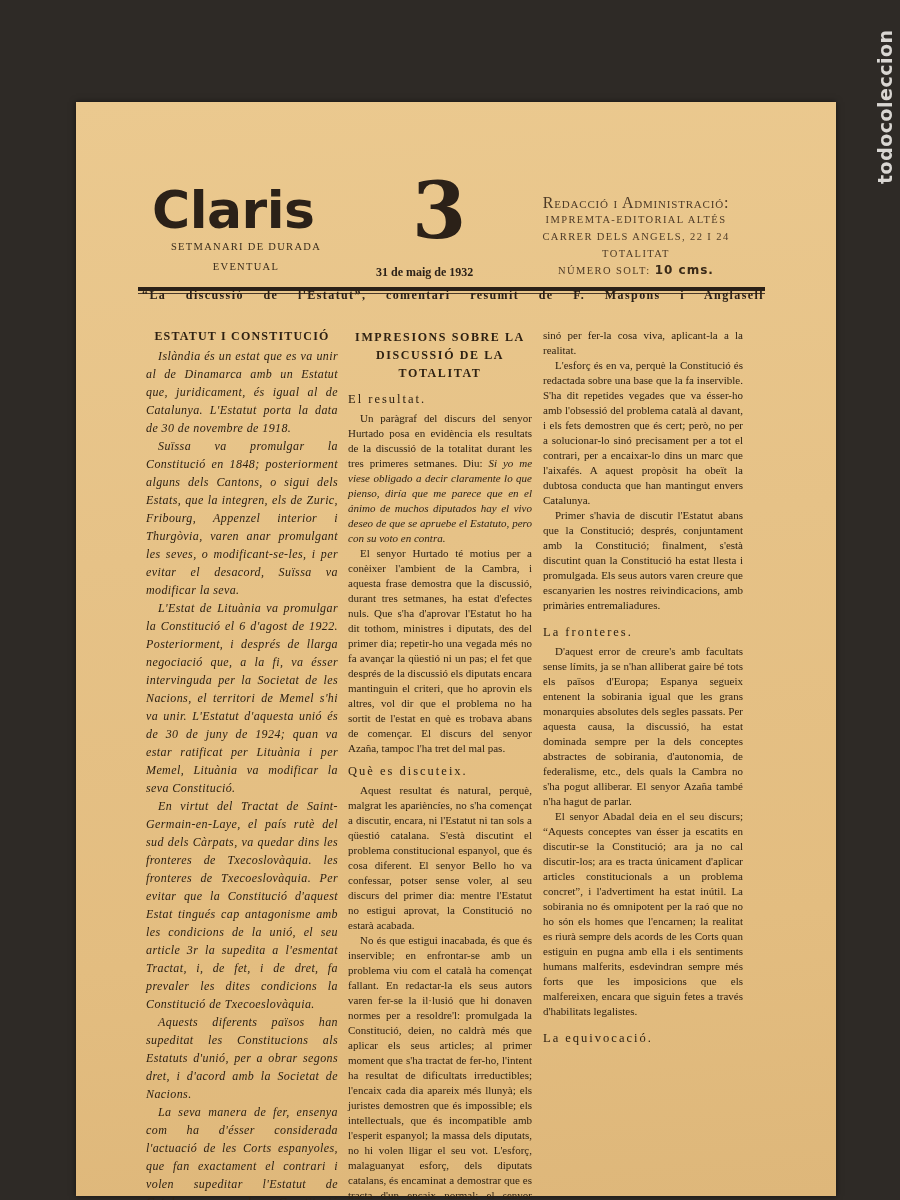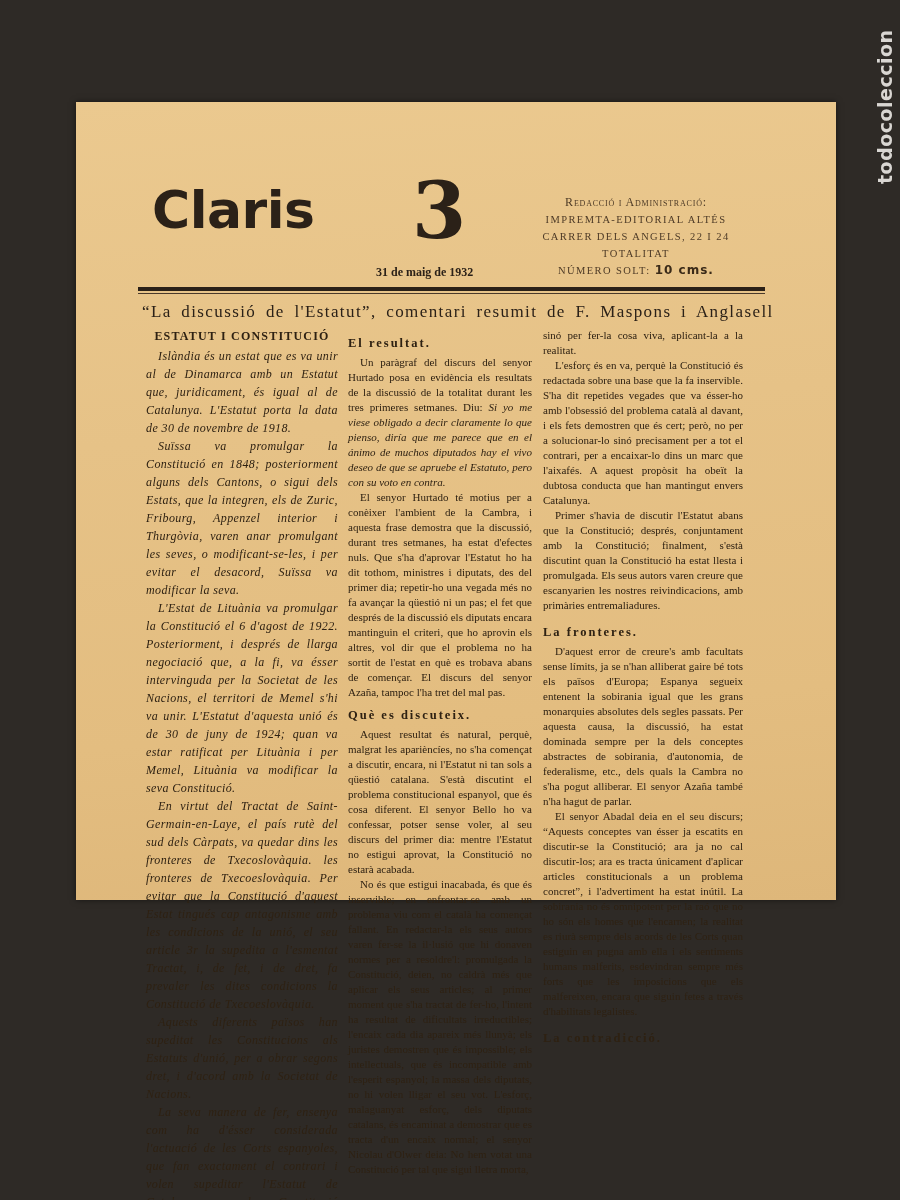--- a/index.html
+++ b/index.html
@@ -10,21 +10,21 @@
     font-family: "Liberation Serif", serif;
   }
   .watermark {
     position: absolute; right: 4px; top: 14px;
     writing-mode: vertical-rl; transform: rotate(180deg);
     color: #d9d6d2; font-family: "DejaVu Sans", sans-serif;
     font-weight: bold; font-size: 19px; letter-spacing: 0.5px;
     height: 170px; text-align: left;
   }
   .paper {
-    position: absolute; left: 76px; top: 102px; width: 760px; height: 798px;
+    position: absolute; left: 76px; top: 102px; width: 760px; height: 1094px;
     background: linear-gradient(175deg, #ebc98f 0%, #e6c287 40%, #e3bd80 75%, #deb77a 100%);
     box-shadow: 0 0 6px rgba(0,0,0,0.5);
     color: #2a1d10;
   }
   .masthead { position: absolute; left: 0; top: 0; width: 100%; height: 190px; }
   .logo {
     position: absolute; left: 76px; top: 82px;
     font-family: "DejaVu Sans", sans-serif; font-weight: bold;
     font-size: 52px; letter-spacing: -0.5px; color: #2b2118; line-height: 1;
   }
@@ -39,50 +39,54 @@
     font-size: 78px; color: #2b2118; line-height: 1;
   }
   .date {
     position: absolute; left: 300px; top: 163px; width: 132px; 
     font-weight: bold; font-size: 12px; color: #2b2118;
   }
   .admin {
     position: absolute; left: 466px; top: 92px; width: 188px;
     text-align: center; font-size: 10.5px; letter-spacing: 1.4px; color: #4d3a26; line-height: 17px;
   }
-  .admin .l1 { font-size: 12px; letter-spacing: 0.8px; font-variant: small-caps; }
+  .admin .l1 { font-size: 16px; letter-spacing: 0.8px; font-variant: small-caps; }
   .admin .price { font-family: "DejaVu Sans", sans-serif; font-weight: bold; font-size: 12px; letter-spacing: 1px; color: #3a2a18; }
   .rule-thick { position: absolute; left: 62px; top: 185px; width: 627px; height: 4px; background: #2b2118; }
   .rule-thin { position: absolute; left: 62px; top: 191px; width: 627px; height: 1px; background: #4a3a2a; }
   .headline {
-    position: absolute; left: 66px; top: 200px; width: 622px;
-    font-weight: normal; font-size: 17px; letter-spacing: 1.4px; word-spacing: 4px;
+    position: absolute; left: 66px; top: 186px; width: 622px;
+    font-weight: bold; font-size: 12px; letter-spacing: 1.4px; word-spacing: 4px;
     color: #2b2118; text-align: justify; text-align-last: justify; white-space: nowrap;
   }
   .col { position: absolute; top: 226px; font-size: 11px; line-height: 15px; text-align: justify; color: #2e2112; }
   .col p { margin: 0; text-indent: 12px; }
   .col1 { left: 70px; width: 192px; font-style: italic; font-size: 12px; line-height: 18px; letter-spacing: 0.4px; }
   .col2 { left: 272px; width: 184px; }
   .col3 { left: 467px; width: 200px; }
   .col-title { font-weight: bold; font-size: 12px; letter-spacing: 1.2px; text-align: center; font-style: normal; margin: 0 0 4px 0; line-height: 17px; }
   .col1 .col-title { font-size: 12px; margin-bottom: 2px; }
   .col2 .col-title { font-size: 12px; letter-spacing: 1.6px; margin-bottom: 10px; line-height: 18px; }
-  .section-h { font-weight: bold; font-size: 12.5px; letter-spacing: 2px; margin: 8px 0 4px 0; line-height: 15px; }
+  .section-h { font-weight: normal; font-size: 12.5px; letter-spacing: 2px; margin: 8px 0 4px 0; line-height: 15px; }
   .col3 .section-h { margin-top: 12px; }
   .italic { font-style: italic; }
 </style>
 </head>
 <body>
 
 <div class="watermark">todocoleccion</div>
 
 <div class="paper">
 
   <div class="masthead">
     <div class="logo">Claris</div>
+    <div class="subtitle">
+      <div>SETMANARI DE DURADA</div>
+      <div>EVENTUAL</div>
+    </div>
     <div class="issue-num">3</div>
     <div class="date">31 de maig de 1932</div>
     <div class="admin">
       <div class="l1">Redacció i Administració:</div>
       <div>IMPREMTA-EDITORIAL ALTÉS</div>
       <div>CARRER DELS ANGELS, 22 I 24</div>
       <div>TOTALITAT</div>
       <div>
         <span>NÚMERO SOLT:</span>
         <span class="price">10 cms.</span>
@@ -98,31 +102,32 @@
     <p>Islàndia és un estat que es va unir al de Dinamarca amb un Estatut que, juridicament, és igual al de Catalunya. L'Estatut porta la data de 30 de novembre de 1918.</p>
     <p>Suïssa va promulgar la Constitució en 1848; posteriorment alguns dels Cantons, o sigui dels Estats, que la integren, els de Zuric, Fribourg, Appenzel interior i Thurgòvia, varen anar promulgant les seves, o modificant-se-les, i per evitar el desacord, Suïssa va modificar la seva.</p>
     <p>L'Estat de Lituània va promulgar la Constitució el 6 d'agost de 1922. Posteriorment, i després de llarga negociació que, a la fi, va ésser intervinguda per la Societat de les Nacions, el territori de Memel s'hi va unir. L'Estatut d'aquesta unió és de 30 de juny de 1924; quan va estar ratificat per Lituània i per Memel, Lituània va modificar la seva Constitució.</p>
     <p>En virtut del Tractat de Saint-Germain-en-Laye, el país rutè del sud dels Càrpats, va quedar dins les fronteres de Txecoslovàquia. les fronteres de Txecoeslovàquia. Per evitar que la Constitució d'aquest Estat tingués cap antagonisme amb les condicions de la unió, el seu article 3r la supedita a l'esmentat Tractat, i, de fet, i de dret, fa prevaler les dites condicions la Constitució de Txecoeslovàquia.</p>
     <p>Aquests diferents països han supeditat les Constitucions als Estatuts d'unió, per a obrar segons dret, i d'acord amb la Societat de Nacions.</p>
     <p>La seva manera de fer, ensenya com ha d'ésser considerada l'actuació de les Corts espanyoles, que fan exactament el contrari i volen supeditar l'Estatut de Catalunya a la Constitució espanyola.</p>
 
   </div>
 
   <div class="col col2">
+    <div class="col-title">IMPRESIONS SOBRE LA DISCUSSIÓ DE LA TOTALITAT</div>
     <div class="section-h">El resultat.</div>
     <p><span>Un paràgraf del discurs del senyor Hurtado posa en evidència els resultats de la discussió de la totalitat durant les tres primeres setmanes. Diu:</span> <span class="italic">Si yo me viese obligado a decir claramente lo que pienso, diría que me parece que en el ánimo de muchos diputados hay el vivo deseo de que se apruebe el Estatuto, pero con su voto en contra.</span></p>
     <p>El senyor Hurtado té motius per a conèixer l'ambient de la Cambra, i aquesta frase demostra que la discussió, durant tres setmanes, ha estat d'efectes nuls. Que s'ha d'aprovar l'Estatut ho ha dit tothom, ministres i diputats, des del primer dia; repetir-ho una vegada més no fa avançar la qüestió ni un pas; el fet que després de la discussió els diputats encara mantinguin el criteri, que ho aprovin els altres, vol dir que el problema no ha sortit de l'estat en què es trobava abans de començar. El discurs del senyor Azaña, tampoc l'ha tret del mal pas.</p>
     <div class="section-h">Què es discuteix.</div>
     <p>Aquest resultat és natural, perquè, malgrat les aparièncíes, no s'ha començat a discutir, encara, ni l'Estatut ni tan sols a qüestió catalana. S'està discutint el problema constitucional espanyol, que és cosa diferent. El senyor Bello ho va confessar, potser sense voler, al seu discurs del primer dia: mentre l'Estatut no estigui aprovat, la Constitució no estarà acabada.</p>
     <p>No és que estigui inacabada, és que és inservible; en enfrontar-se amb un problema viu com el català ha començat fallant. En redactar-la els seus autors varen fer-se la il·lusió que hi donaven normes per a resoldre'l: promulgada la Constitució, deien, no caldrà més que aplicar els seus articles; al primer moment que s'ha tractat de fer-ho, l'intent ha resultat de dificultats irreductibles; l'encaix cada dia apareix més llunyà; els juristes demostren que és impossible; els intellectuals, que és incompatible amb l'esperit espanyol; la massa dels diputats, no hi volen lligar el seu vot. L'esforç, malaguanyat esforç, dels diputats catalans, és encaminat a demostrar que es tracta d'un encaix normal; el senyor Nicolau d'Olwer deia: No hem votat una Constitució per tal que sigui lletra morta,</p>
   </div>
 
   <div class="col col3">
     <p style="text-indent:0">sinó per fer-la cosa viva, aplicant-la a la realitat.</p>
     <p>L'esforç és en va, perquè la Constitució és redactada sobre una base que la fa inservible. S'ha dit repetides vegades que va ésser-ho amb l'obsessió del problema català al davant, i els fets demostren que és cert; però, no per a solucionar-lo sinó precisament per a tot el contrari, per a encaixar-lo dins un marc que l'aixafés. A aquest propòsit ha obeït la dubtosa conducta que han mantingut envers Catalunya.</p>
     <p>Primer s'havia de discutir l'Estatut abans que la Constitució; després, conjuntament amb la Constitució; finalment, s'està discutint quan la Constitució ha estat llesta i promulgada. Els seus autors varen creure que escanyarien les nostres reivindicacions, amb primàries entremaliadures.</p>
     <div class="section-h">La fronteres.</div>
     <p>D'aquest error de creure's amb facultats sense límits, ja se n'han alliberat gaire bé tots els països d'Europa; Espanya segueix entenent la sobirania igual que les grans monarquies absolutes dels segles passats. Per aquesta causa, la discussió, ha estat dominada sempre per la dels conceptes abstractes de sobirania, d'autonomia, de federalisme, etc., dels quals la Cambra no s'ha pogut alliberar. El senyor Azaña també n'ha hagut de parlar.</p>
     <p>El senyor Abadal deia en el seu discurs; “Aquests conceptes van ésser ja escatits en discutir-se la Constitució; ara ja no cal discutir-los; ara es tracta únicament d'aplicar articles constitucionals a un problema concret”, i l'advertiment ha estat inútil. La sobirania no és omnipotent per la raó que no ho són els homes que l'encarnen; la realitat es riurà sempre dels acords de les Corts quan estiguin en pugna amb ella i els sentiments humans malferits, esdevindran sempre més forts que les imposicions que els malfereixen, encara que siguin fetes a través d'habilitats legalistes.</p>
-    <div class="section-h">La contradicció.</div>
+    <div class="section-h">La equivocació.</div>
   </div>
 
 </div>
 
 </body></html>

